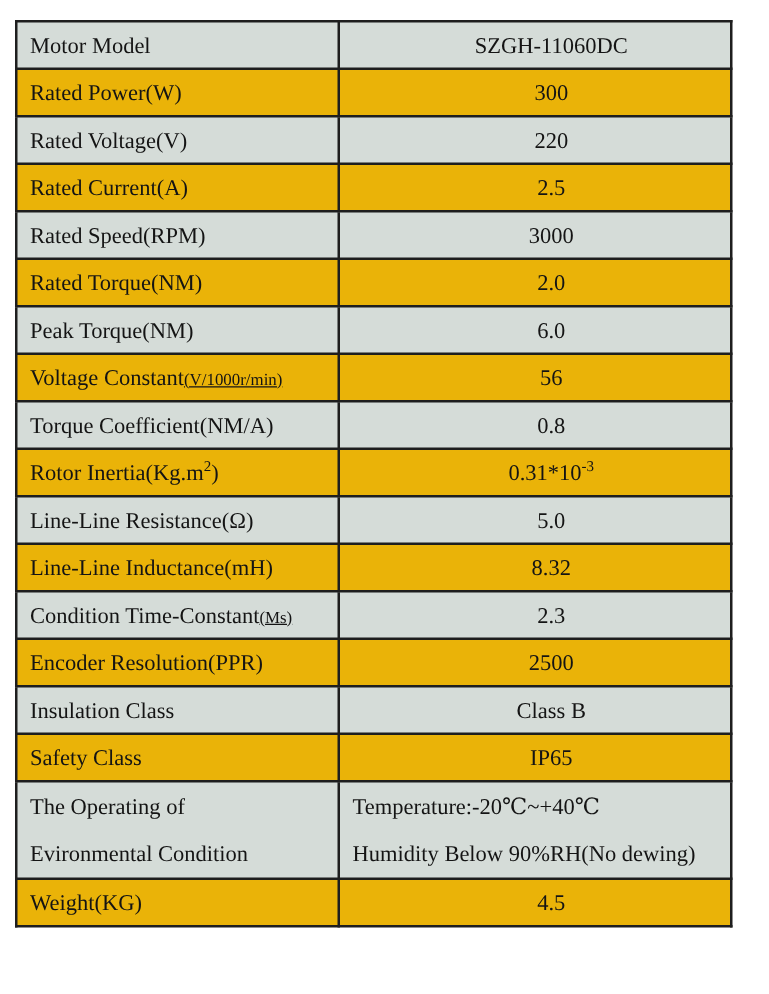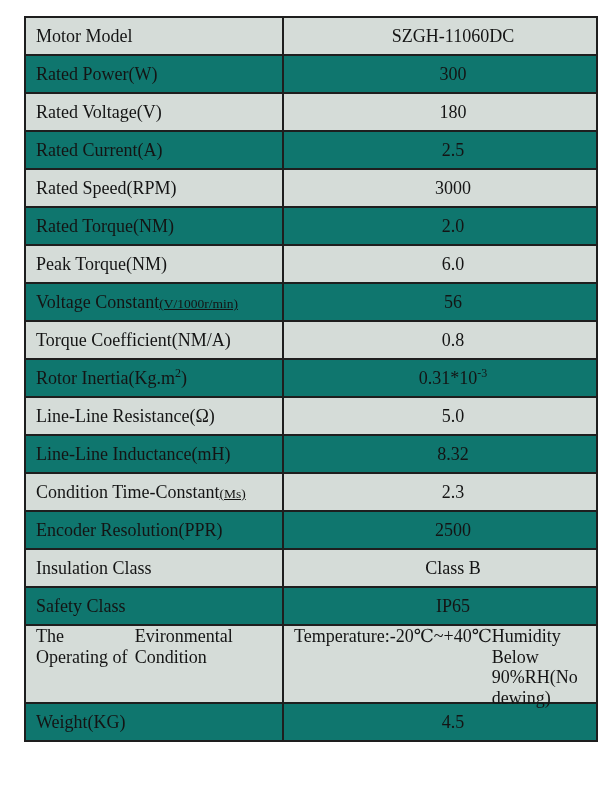--- a/index.html
+++ b/index.html
@@ -13,44 +13,44 @@
   body{
     width:615px;height:795px;
     background:var(--bg);
     color:var(--text);
     font-family:"Liberation Serif","DejaVu Serif",serif;
     position:relative;
     overflow:hidden;
   }
   table.spec{
     position:absolute;
-    left:24px;top:16px;
+    left:12px;top:16px;
     width:572px;
     border-collapse:collapse;
     table-layout:fixed;
   }
   td{
     border:2px solid var(--border);
     font-size:18px;
     height:38px;
     padding:0 8px;
     vertical-align:middle;
-    background:#0f766e;
+    background:#eab308;
     line-height:1.15;
   }
   td.param{text-align:left;padding-left:10px;}
   td.value{text-align:center;padding-left:34px;}
   td.value.left{text-align:left;padding-left:10px;}
   tr.shaded td{background:var(--shade);}
   tr.tall td{height:78px;}
   .small{font-size:13.5px;text-decoration:underline;}
   sup{font-size:12px;line-height:0;}
   .lines{
     display:flex;
-    flex-direction:row;
+    flex-direction:column;
     justify-content:space-around;
     height:76px;
   }
 </style>
 </head>
 <body>
 
 <table class="spec">
   <colgroup>
     <col style="width:258px">
@@ -60,21 +60,21 @@
       <tr class="shaded">
         <td class="param"><span>Motor Model</span></td>
         <td class="value"><span>SZGH-11060DC</span></td>
       </tr>
       <tr class="">
         <td class="param"><span>Rated Power(W)</span></td>
         <td class="value"><span>300</span></td>
       </tr>
       <tr class="shaded">
         <td class="param"><span>Rated Voltage(V)</span></td>
-        <td class="value"><span>180</span></td>
+        <td class="value"><span>220</span></td>
       </tr>
       <tr class="">
         <td class="param"><span>Rated Current(A)</span></td>
         <td class="value"><span>2.5</span></td>
       </tr>
       <tr class="shaded">
         <td class="param"><span>Rated Speed(RPM)</span></td>
         <td class="value"><span>3000</span></td>
       </tr>
       <tr class="">

